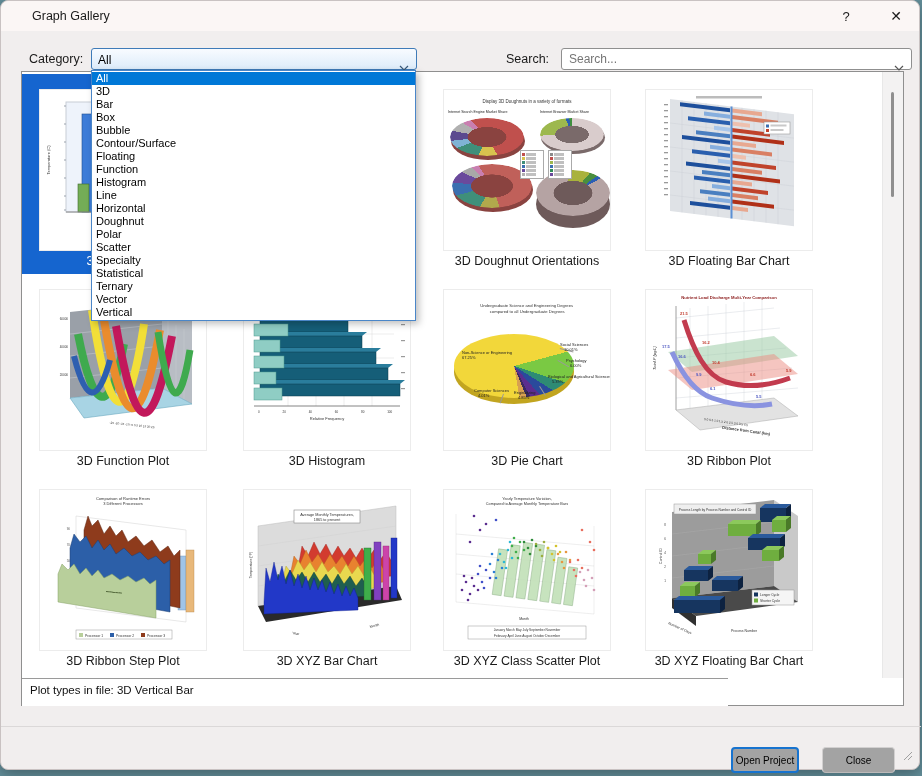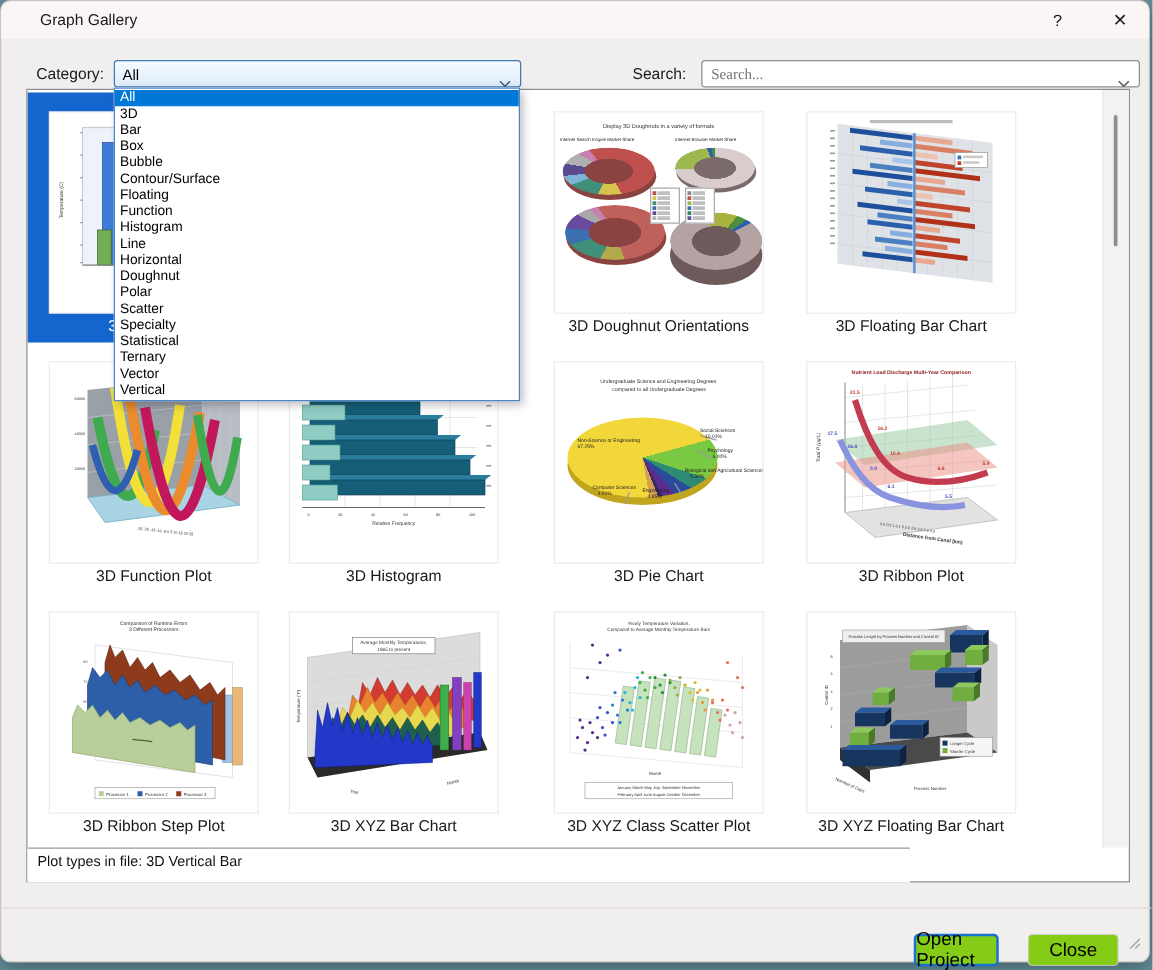--- a/index.html
+++ b/index.html
@@ -8,40 +8,40 @@
   .titlebar{position:absolute;left:0;top:0;right:0;height:30px;background:#fbf6f5;border-radius:8px 8px 0 0}
   .title{position:absolute;left:31px;top:8px;font-size:12.5px;color:#1a1a1a}
   .tbbtn{position:absolute;top:0;height:30px;display:flex;align-items:center;justify-content:center;font-size:13px;color:#1a1a1a;cursor:default}
   .helpbtn{right:56px;width:34px}
   .closebtn{right:4px;width:38px;font-size:14px}
   .lbl{position:absolute;font-size:12.5px;color:#1a1a1a}
   .combo{position:absolute;height:22px;box-sizing:border-box;border-radius:3px}
   .cat{left:90px;top:47px;width:326px;background:linear-gradient(#f8fbff,#ddecfa);border:1px solid #3f7bb8}
   .cat .val{position:absolute;left:6px;top:4px;font-size:12px;color:#000}
   .srch{left:560px;top:47px;width:351px;background:#fff;border:1px solid #8f8f8f}
-  .srch input{position:absolute;left:0;top:0;width:320px;height:20px;border:none;outline:none;background:transparent;font-family:Liberation Serif, serif;font-size:12px;padding:0 0 0 7px;color:#222}
+  .srch input{position:absolute;left:0;top:0;width:320px;height:20px;border:none;outline:none;background:transparent;font-family:Liberation Sans, sans-serif;font-size:12px;padding:0 0 0 7px;color:#222}
   .chev{position:absolute;right:7px;top:8px}
   .list{position:absolute;left:90px;top:69px;width:325px;background:#fff;border:1px solid #4a86c8;box-shadow:3px 3px 7px rgba(0,0,0,.25);z-index:60;padding:1px 0;box-sizing:border-box}
   .item{height:13px;line-height:13px;font-size:11px;padding-left:4px;color:#000;white-space:nowrap}
   .item.sel{background:#0078d7;color:#fff}
   .panel{position:absolute;left:20px;top:70px;width:883px;height:635px;background:#fff;border:1px solid #8f8f8f;box-sizing:border-box}
   .grid{position:absolute;left:0;top:0;width:861px;height:606px;overflow:hidden}
   .tile{position:absolute;width:202px;height:200px}
   .tile.sel{background:#1565cf}
   .thumb{position:absolute;left:18px;top:16px;width:166px;height:160px;background:#fff;box-shadow:0 0 0 1px #ececec;overflow:hidden}
   .cap{position:absolute;left:0;top:180px;width:100%;text-align:center;font-size:12.5px;color:#1a1a1a;white-space:nowrap}
   .tile.sel .cap{color:#fff}
-  .c0{left:0}.c1{left:192px}.c2{left:404px}.c3{left:606px}
+  .c0{left:0}.c1{left:204px}.c2{left:404px}.c3{left:606px}
   .r0{top:2px}.r1{top:202px}.r2{top:402px}
   .vscroll{position:absolute;right:0;top:0;width:20px;height:606px;background:#f3f2f2;border-left:1px solid #e8e8e8}
   .vthumb{position:absolute;left:8px;top:20px;width:3px;height:105px;background:#8f8f8f;border-radius:2px}
   .statusrow{position:absolute;left:0;top:606px;width:706px;height:27px;border-top:1px solid #9a9a9a;background:#fff}
   .statustext{position:absolute;left:8px;top:5px;font-size:11.5px;color:#111;white-space:nowrap}
   .hr{position:absolute;left:0;top:725px;width:920px;height:1px;background:#dbd8d8}
-  .btn{position:absolute;top:746px;height:26px;box-sizing:border-box;font-size:15px;display:flex;align-items:center;justify-content:center;background:#84cc16;border:1px solid #d2d0d0;border-radius:4px;color:#000;cursor:default}
+  .btn{position:absolute;top:746px;height:26px;box-sizing:border-box;font-size:10px;display:flex;align-items:center;justify-content:center;background:#a3a3a3;border:1px solid #d2d0d0;border-radius:4px;color:#000;cursor:default}
   .btn.primary{left:730px;width:68px;border:2px solid #1773cf}
   .btn.closeb{left:821px;width:73px;border-bottom-color:#bcbaba}
   .grip{position:absolute;right:7px;bottom:5px}
   
   .tt{position:absolute;left:0;display:flex;justify-content:center;width:100%;pointer-events:none}
   .tt>span{font-size:10px;white-space:nowrap;color:#333;transform:scale(.45)}
   .tl{position:absolute;font-size:10px;white-space:nowrap;color:#222;transform-origin:0 0;transform:scale(.4)}
   .ln{position:absolute;height:1px;background:#9a9a9a;transform-origin:0 0}
   
   .donut{position:absolute;border-radius:50%;

